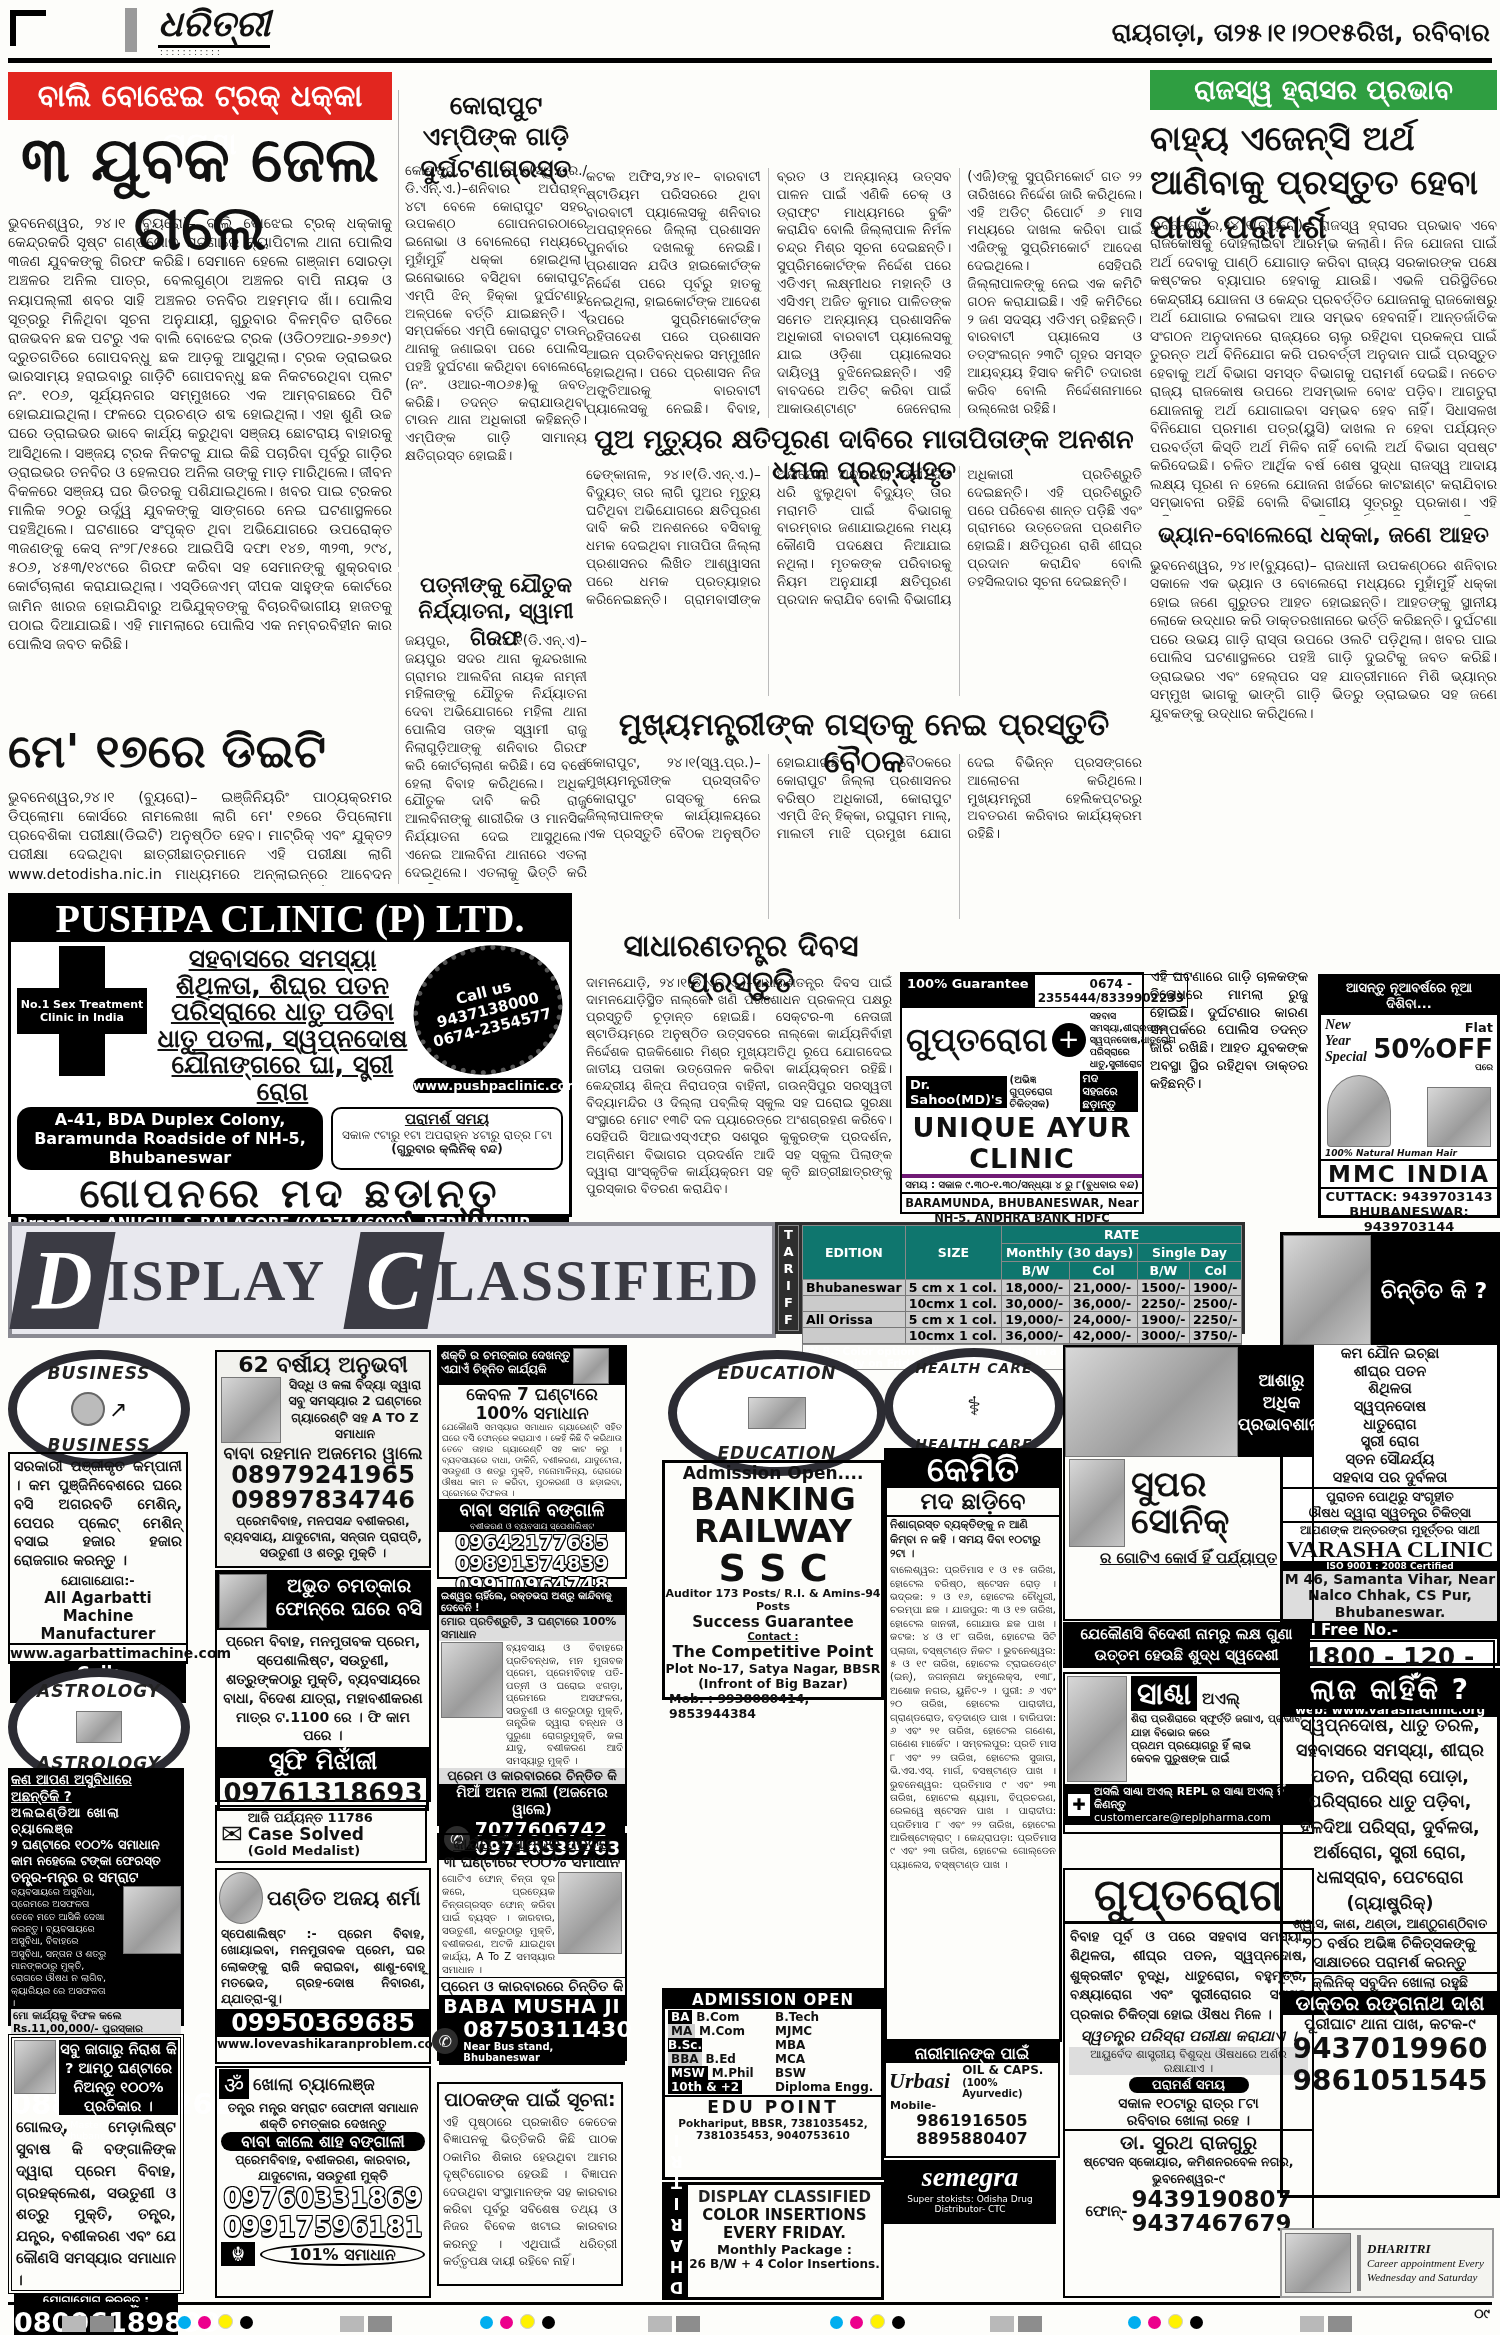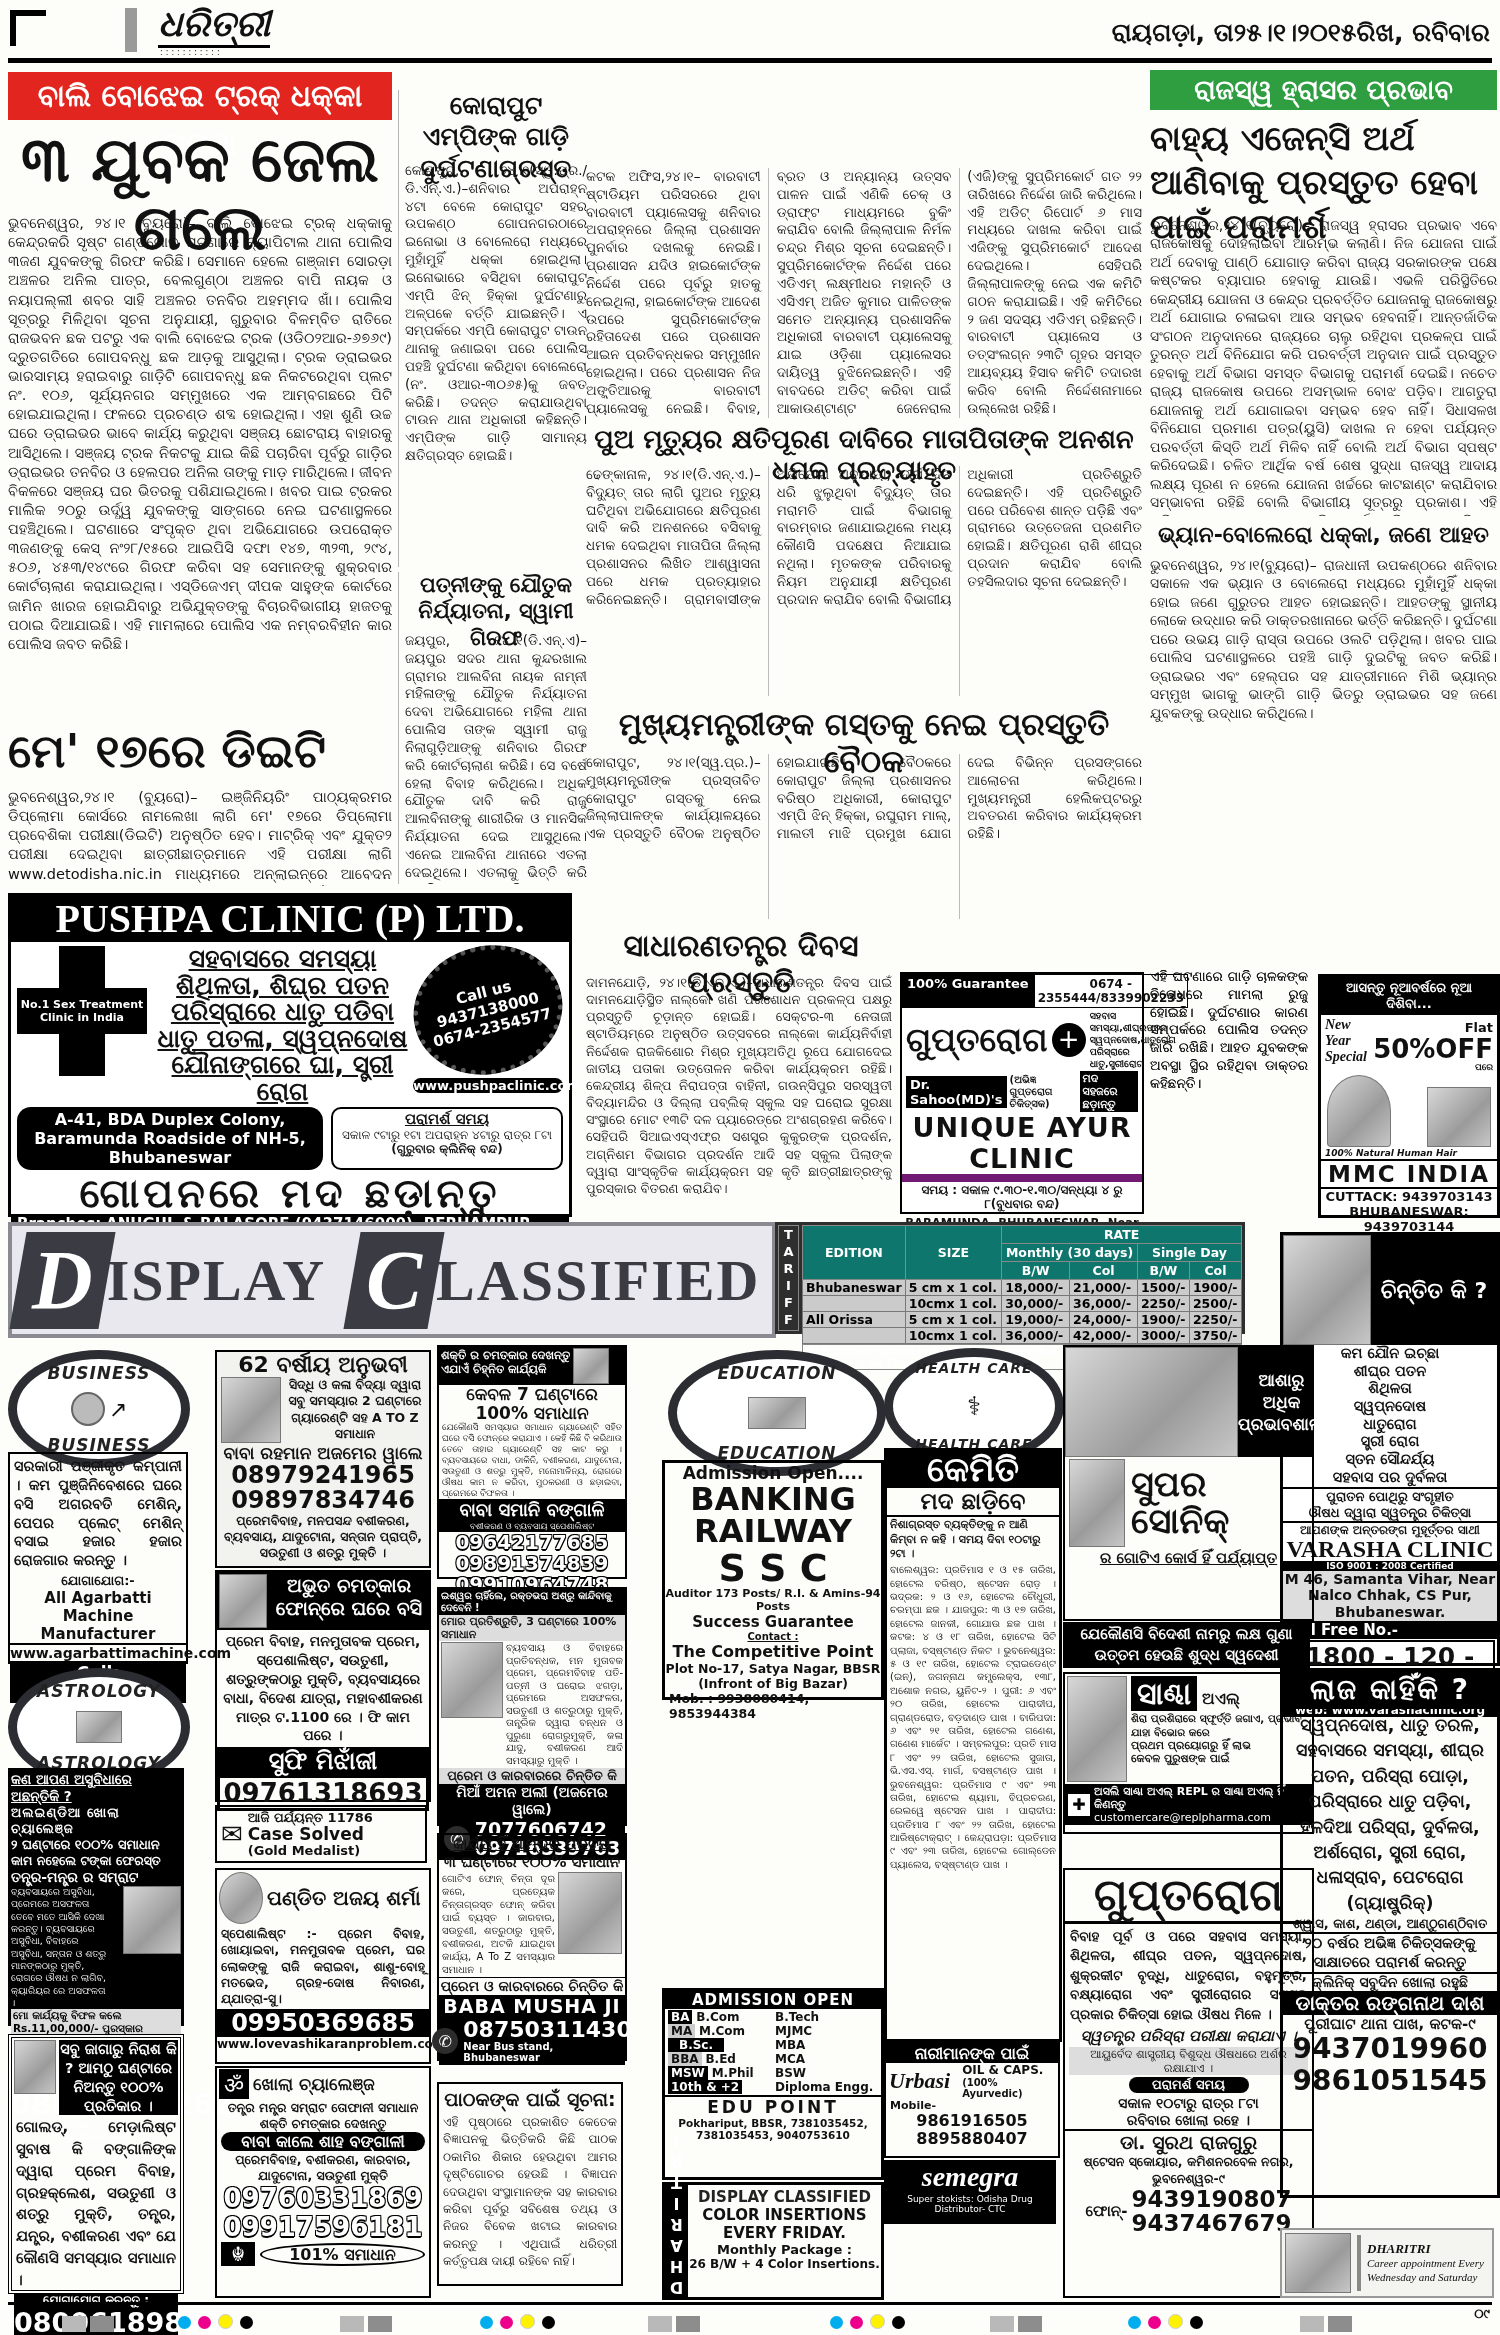--- a/index.html
+++ b/index.html
@@ -81,21 +81,21 @@
       <div class="b pre" style="font-size:9.5px;line-height:1.25;">ସହବାସ ସମସ୍ୟା,ଶୀଘ୍ରପତନ
 ସ୍ୱପ୍ନଦୋଷ,ଧାତୁରୋଗ
 ପରିସ୍ରାରେ ଧାତୁ,ସ୍ତ୍ରୀରୋଗ</div>
     </div>
     <div style="display:flex;align-items:center;gap:3px;padding:0 4px;">
       <span class="inv b" style="font-size:13px;padding:1px 4px;">Dr. Sahoo(MD)'s</span>
       <span class="b" style="font-size:10px;">(ଅଭିଜ୍ଞ ଗୁପ୍ତରୋଗ ଚିକିତ୍ସକ)</span>
       <span class="inv b" style="font-size:11px;padding:1px 3px;">ମଦ ସହଜରେ ଛଡ଼ାନ୍ତୁ</span>
     </div>
     <div class="ctr b" style="font-size:27px;letter-spacing:1px;">UNIQUE AYUR CLINIC</div>
-    <div class="ctr b" style="font-size:12px;border-top:8px solid #701a75;border-bottom:2px solid #000;padding:1px 0;">ସମୟ : ସକାଳ ୯.୩୦-୧.୩୦/ସନ୍ଧ୍ୟା ୪ ରୁ ୮(ବୁଧବାର ବନ୍ଦ)</div>
+    <div class="ctr b" style="font-size:10px;border-top:4px solid #701a75;border-bottom:2px solid #000;padding:1px 0;">ସମୟ : ସକାଳ ୯.୩୦-୧.୩୦/ସନ୍ଧ୍ୟା ୪ ରୁ ୮(ବୁଧବାର ବନ୍ଦ)</div>
     <div class="ctr b" style="font-size:11.5px;line-height:1.3;padding:2px 3px 0;">BARAMUNDA, BHUBANESWAR, Near NH-5, ANDHRA BANK HDFC Bank,Opp. RAJDHANI College,</div>
     <div class="ctr inv b" style="font-size:12px;margin:1px 6px;border-radius:8px;">(www.uniqueayurclinic.com)</div>
   </div>
 
   <div class="abs kicker-green ctr b" style="left:1150px;top:70px;width:347px;height:40px;font-size:27px;line-height:40px;">ରାଜସ୍ୱ ହ୍ରାସର ପ୍ରଭାବ</div>
   <div class="abs b" style="left:1150px;top:116px;width:347px;font-size:34px;line-height:1.3;">ବାହ୍ୟ ଏଜେନ୍ସି ଅର୍ଥ ଆଣିବାକୁ ପ୍ରସ୍ତୁତ ହେବା ପାଇଁ ପରାମର୍ଶ</div>
   <div class="abs body-txt" style="left:1150px;top:216px;width:347px;height:300px;overflow:hidden;font-size:14px;">ଭୁବନେଶ୍ୱର,୨୪।୧(ବ୍ୟୁରୋ)– ରାଜସ୍ୱ ହ୍ରାସର ପ୍ରଭାବ ଏବେ ରାଜକୋଷକୁ ଦୋହଲାଇବା ଆରମ୍ଭ କଲାଣି। ନିଜ ଯୋଜନା ପାଇଁ ଅର୍ଥ ଦେବାକୁ ପାଣ୍ଠି ଯୋଗାଡ଼ କରିବା ରାଜ୍ୟ ସରକାରଙ୍କ ପକ୍ଷେ କଷ୍ଟକର ବ୍ୟାପାର ହେବାକୁ ଯାଉଛି। ଏଭଳି ପରିସ୍ଥିତିରେ କେନ୍ଦ୍ରୀୟ ଯୋଜନା ଓ କେନ୍ଦ୍ର ପ୍ରବର୍ତ୍ତିତ ଯୋଜନାକୁ ରାଜକୋଷରୁ ଅର୍ଥ ଯୋଗାଇ ଚଳାଇବା ଆଉ ସମ୍ଭବ ହେବନାହିଁ। ଆନ୍ତର୍ଜାତିକ ସଂଗଠନ ଅନୁଦାନରେ ରାଜ୍ୟରେ ଚାଲୁ ରହିଥିବା ପ୍ରକଳ୍ପ ପାଇଁ ତୁରନ୍ତ ଅର୍ଥ ବିନିଯୋଗ କରି ପରବର୍ତ୍ତୀ ଅନୁଦାନ ପାଇଁ ପ୍ରସ୍ତୁତ ହେବାକୁ ଅର୍ଥ ବିଭାଗ ସମସ୍ତ ବିଭାଗକୁ ପରାମର୍ଶ ଦେଇଛି। ନଚେତ ରାଜ୍ୟ ରାଜକୋଷ ଉପରେ ଅସମ୍ଭାଳ ବୋଝ ପଡ଼ିବ। ଆଗତୁରା ଯୋଜନାକୁ ଅର୍ଥ ଯୋଗାଇବା ସମ୍ଭବ ହେବ ନାହିଁ। ସିଧାସଳଖ ବିନିଯୋଗ ପ୍ରମାଣ ପତ୍ର(ୟୁସି) ଦାଖଲ ନ ହେବା ପର୍ଯ୍ୟନ୍ତ ପରବର୍ତ୍ତୀ କିସ୍ତି ଅର୍ଥ ମିଳିବ ନାହିଁ ବୋଲି ଅର୍ଥ ବିଭାଗ ସ୍ପଷ୍ଟ କରିଦେଇଛି। ଚଳିତ ଆର୍ଥିକ ବର୍ଷ ଶେଷ ସୁଦ୍ଧା ରାଜସ୍ୱ ଆଦାୟ ଲକ୍ଷ୍ୟ ପୂରଣ ନ ହେଲେ ଯୋଜନା ଖର୍ଚ୍ଚରେ କାଟଛାଣ୍ଟ କରାଯିବାର ସମ୍ଭାବନା ରହିଛି ବୋଲି ବିଭାଗୀୟ ସୂତ୍ରରୁ ପ୍ରକାଶ। ଏହି ପରିପ୍ରେକ୍ଷୀରେ ବାହ୍ୟ ଏଜେନ୍ସିରୁ ଅର୍ଥ ଆଣିବାକୁ ସବୁ ବିଭାଗ ପ୍ରସ୍ତାବ ପ୍ରସ୍ତୁତ କରିବାକୁ କୁହାଯାଇଛି।</div>
   <div class="abs ctr b" style="left:1150px;top:522px;width:347px;font-size:22px;">ଭ୍ୟାନ-ବୋଲେରୋ ଧକ୍କା, ଜଣେ ଆହତ</div>
   <div class="abs body-txt" style="left:1150px;top:556px;width:347px;height:405px;overflow:hidden;font-size:14px;">ଭୁବନେଶ୍ୱର, ୨୪।୧(ବ୍ୟୁରୋ)– ରାଜଧାନୀ ଉପକଣ୍ଠରେ ଶନିବାର ସକାଳେ ଏକ ଭ୍ୟାନ ଓ ବୋଲେରୋ ମଧ୍ୟରେ ମୁହାଁମୁହିଁ ଧକ୍କା ହୋଇ ଜଣେ ଗୁରୁତର ଆହତ ହୋଇଛନ୍ତି। ଆହତଙ୍କୁ ସ୍ଥାନୀୟ ଲୋକେ ଉଦ୍ଧାର କରି ଡାକ୍ତରଖାନାରେ ଭର୍ତ୍ତି କରିଛନ୍ତି। ଦୁର୍ଘଟଣା ପରେ ଉଭୟ ଗାଡ଼ି ରାସ୍ତା ଉପରେ ଓଲଟି ପଡ଼ିଥିଲା। ଖବର ପାଇ ପୋଲିସ ଘଟଣାସ୍ଥଳରେ ପହଞ୍ଚି ଗାଡ଼ି ଦୁଇଟିକୁ ଜବତ କରିଛି। ଡ୍ରାଇଭର ଏବଂ ହେଲ୍ପର ସହ ଯାତ୍ରୀମାନେ ମିଶି ଭ୍ୟାନ୍‌ର ସମ୍ମୁଖ ଭାଗକୁ ଭାଙ୍ଗି ଗାଡ଼ି ଭିତରୁ ଡ୍ରାଇଭର ସହ ଜଣେ ଯୁବକଙ୍କୁ ଉଦ୍ଧାର କରିଥିଲେ।</div>
   <div class="abs body-txt" style="left:1150px;top:968px;width:158px;height:240px;overflow:hidden;font-size:13.5px;">ଏହି ଘଟଣାରେ ଗାଡ଼ି ଚାଳକଙ୍କ ବିରୋଧରେ ମାମଲା ରୁଜୁ ହୋଇଛି। ଦୁର୍ଘଟଣାର କାରଣ ସମ୍ପର୍କରେ ପୋଲିସ ତଦନ୍ତ ଜାରି ରଖିଛି। ଆହତ ଯୁବକଙ୍କ ଅବସ୍ଥା ସ୍ଥିର ରହିଥିବା ଡାକ୍ତର କହିଛନ୍ତି।</div>
@@ -420,21 +420,21 @@
     <div class="ctr b" style="font-size:12.5px;">Plot No-17, Satya Nagar, BBSR</div>
     <div class="ctr b" style="font-size:12.5px;">(Infront of Big Bazar)</div>
     <div class="b" style="font-size:12.5px;padding-left:4px;">Mob. : 9938080414, 9853944384</div>
   </div>
   <div class="abs bx3" style="left:662px;top:1988px;width:216px;height:186px;">
     <div class="inv ctr b" style="font-size:15px;letter-spacing:1px;">ADMISSION OPEN</div>
     <div style="display:flex;font-size:12px;padding:1px 3px;gap:4px;">
       <div style="flex:1;">
         <div><span class="inv b" style="padding:0 3px;">BA</span> <span class="b">B.Com</span></div>
         <div><span class="b" style="background:#ccc;padding:0 3px;">MA</span> <span class="b">M.Com</span></div>
-        <div><span class="inv b" style="padding:0 11px;">B.Sc.</span></div>
+        <div><span class="inv b" style="padding:0 0;">B.Sc.</span></div>
         <div><span class="b" style="background:#ccc;padding:0 3px;">BBA</span> <span class="b">B.Ed</span></div>
         <div><span class="inv b" style="padding:0 3px;">MSW</span> <span class="b">M.Phil</span></div>
         <div><span class="inv b" style="padding:0 3px;">10th &amp; +2</span></div>
       </div>
       <div style="flex:1;">
         <div class="b">B.Tech</div>
         <div class="b">MJMC</div>
         <div class="b">MBA</div>
         <div class="b">MCA</div>
         <div class="b">BSW</div>

